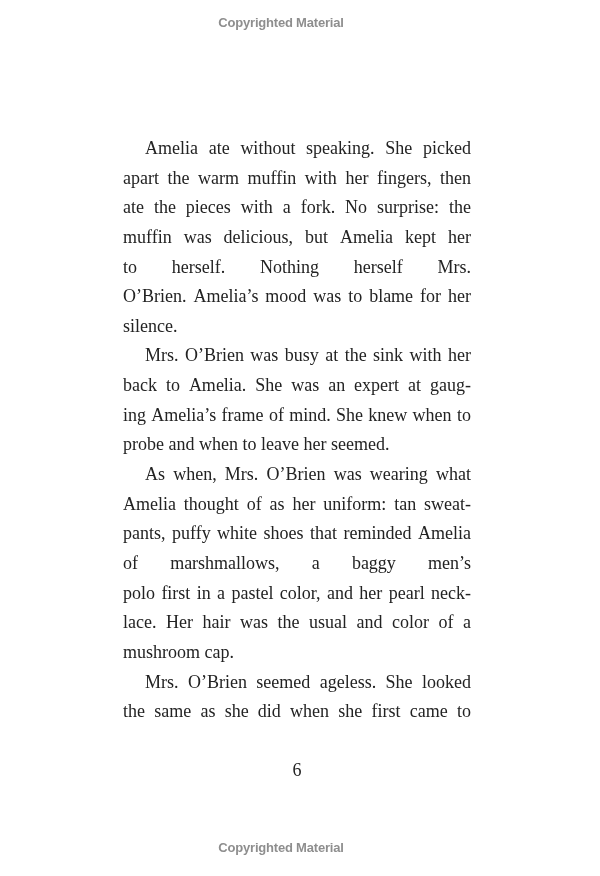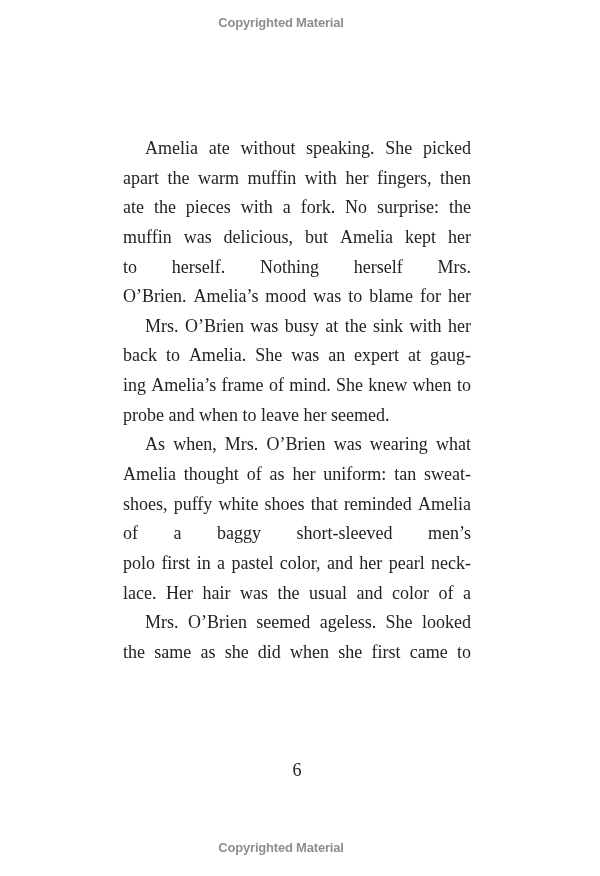--- a/index.html
+++ b/index.html
@@ -58,30 +58,32 @@
 <div class="page">
   <div class="banner top">Copyrighted Material</div>
 
   <div class="text-block">
       <div class="line indent"><span>Amelia</span><span>ate</span><span>without</span><span>speaking.</span><span>She</span><span>picked</span></div>
       <div class="line"><span>apart</span><span>the</span><span>warm</span><span>muffin</span><span>with</span><span>her</span><span>fingers,</span><span>then</span></div>
       <div class="line"><span>ate</span><span>the</span><span>pieces</span><span>with</span><span>a</span><span>fork.</span><span>No</span><span>surprise:</span><span>the</span></div>
       <div class="line"><span>muffin</span><span>was</span><span>delicious,</span><span>but</span><span>Amelia</span><span>kept</span><span>her</span></div>
       <div class="line"><span>to</span><span>herself.</span><span>Nothing</span><span>herself</span><span>Mrs.</span></div>
       <div class="line"><span>O’Brien.</span><span>Amelia’s</span><span>mood</span><span>was</span><span>to</span><span>blame</span><span>for</span><span>her</span></div>
+      <div class="line left"><span>silence.</span></div>
       <div class="line indent"><span>Mrs.</span><span>O’Brien</span><span>was</span><span>busy</span><span>at</span><span>the</span><span>sink</span><span>with</span><span>her</span></div>
       <div class="line"><span>back</span><span>to</span><span>Amelia.</span><span>She</span><span>was</span><span>an</span><span>expert</span><span>at</span><span>gaug-</span></div>
       <div class="line"><span>ing</span><span>Amelia’s</span><span>frame</span><span>of</span><span>mind.</span><span>She</span><span>knew</span><span>when</span><span>to</span></div>
       <div class="line left"><span>probe</span><span>and</span><span>when</span><span>to</span><span>leave</span><span>her</span><span>seemed.</span></div>
       <div class="line indent"><span>As</span><span>when,</span><span>Mrs.</span><span>O’Brien</span><span>was</span><span>wearing</span><span>what</span></div>
       <div class="line"><span>Amelia</span><span>thought</span><span>of</span><span>as</span><span>her</span><span>uniform:</span><span>tan</span><span>sweat-</span></div>
-      <div class="line"><span>shoes,</span><span>puffy</span><span>white</span><span>shoes</span><span>that</span><span>reminded</span><span>Amelia</span></div>
-      <div class="line"><span>of</span><span>a</span><span>baggy</span><span>short-sleeved</span><span>men’s</span></div>
+      <div class="line"><span>pants,</span><span>puffy</span><span>white</span><span>shoes</span><span>that</span><span>reminded</span><span>Amelia</span></div>
+      <div class="line"><span>of</span><span>marshmallows,</span><span>a</span><span>baggy</span><span>men’s</span></div>
       <div class="line"><span>polo</span><span>first</span><span>in</span><span>a</span><span>pastel</span><span>color,</span><span>and</span><span>her</span><span>pearl</span><span>neck-</span></div>
       <div class="line"><span>lace.</span><span>Her</span><span>hair</span><span>was</span><span>the</span><span>usual</span><span>and</span><span>color</span><span>of</span><span>a</span></div>
+      <div class="line left"><span>mushroom</span><span>cap.</span></div>
       <div class="line indent"><span>Mrs.</span><span>O’Brien</span><span>seemed</span><span>ageless.</span><span>She</span><span>looked</span></div>
       <div class="line"><span>the</span><span>same</span><span>as</span><span>she</span><span>did</span><span>when</span><span>she</span><span>first</span><span>came</span><span>to</span></div>
     </div>
 
   <div class="page-number">6</div>
 
   <div class="banner bottom">Copyrighted Material</div>
 </div>
 
 </body></html>

